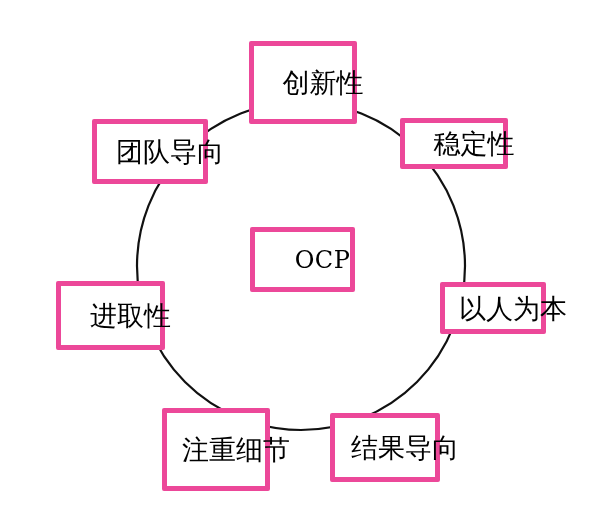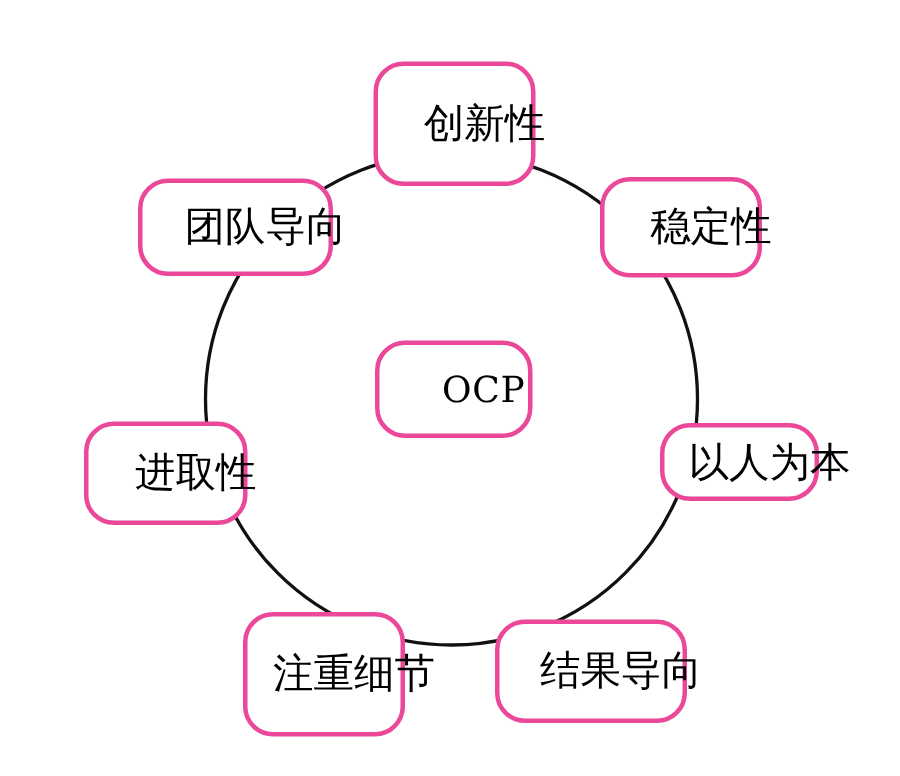--- a/index.html
+++ b/index.html
@@ -32,22 +32,22 @@
     width: 600px;
     height: 517px;
     z-index: 1;
   }
 
   .node {
     position: absolute;
     z-index: 2;
     box-sizing: border-box;
     background: #ffffff;
-    border: 3px solid #ec4899;
-    border-radius: 20px;
+    border: 5px solid #ec4899;
+    border-radius: 2px;
     display: flex;
     align-items: center;
     justify-content: center;
     text-align: center;
     line-height: 1;
     white-space: nowrap;
     padding-left: 40px;
   }
 
   .node-label {
@@ -59,26 +59,26 @@
 
   
   #node-center .node-label {
     font-family: "DejaVu Serif", "Liberation Serif", serif;
     font-size: 24px;
     letter-spacing: 0.5px;
   }
 
   
   #node-innovation   { left: 249px; top: 41px;  width: 108px; height: 83px; }
-  #node-stability    { left: 400px; top: 118px; width: 108px; height: 67px; }
+  #node-stability    { left: 400px; top: 118px; width: 108px; height: 51px; }
   #node-people       { left: 440px; top: 282px; width: 106px; height: 52px; }
-  #node-results      { left: 330px; top: 413px; width: 128px; height: 69px; }
+  #node-results      { left: 330px; top: 413px; width: 110px; height: 69px; }
   #node-detail       { left: 162px; top: 408px; width: 108px; height: 83px; }
   #node-aggressive   { left: 56px;  top: 281px; width: 109px; height: 69px; }
-  #node-team         { left: 92px;  top: 119px; width: 130px; height: 65px; }
+  #node-team         { left: 92px;  top: 119px; width: 116px; height: 65px; }
   #node-center       { left: 250px; top: 227px; width: 105px; height: 65px; }
 </style>
 </head>
 <body>
 
 <div id="diagram-canvas">
 
   <svg id="ring-layer" viewBox="0 0 600 517" aria-hidden="true">
     <circle cx="301" cy="266" r="164" fill="none" stroke="#111111" stroke-width="2.2"></circle>
   </svg>

